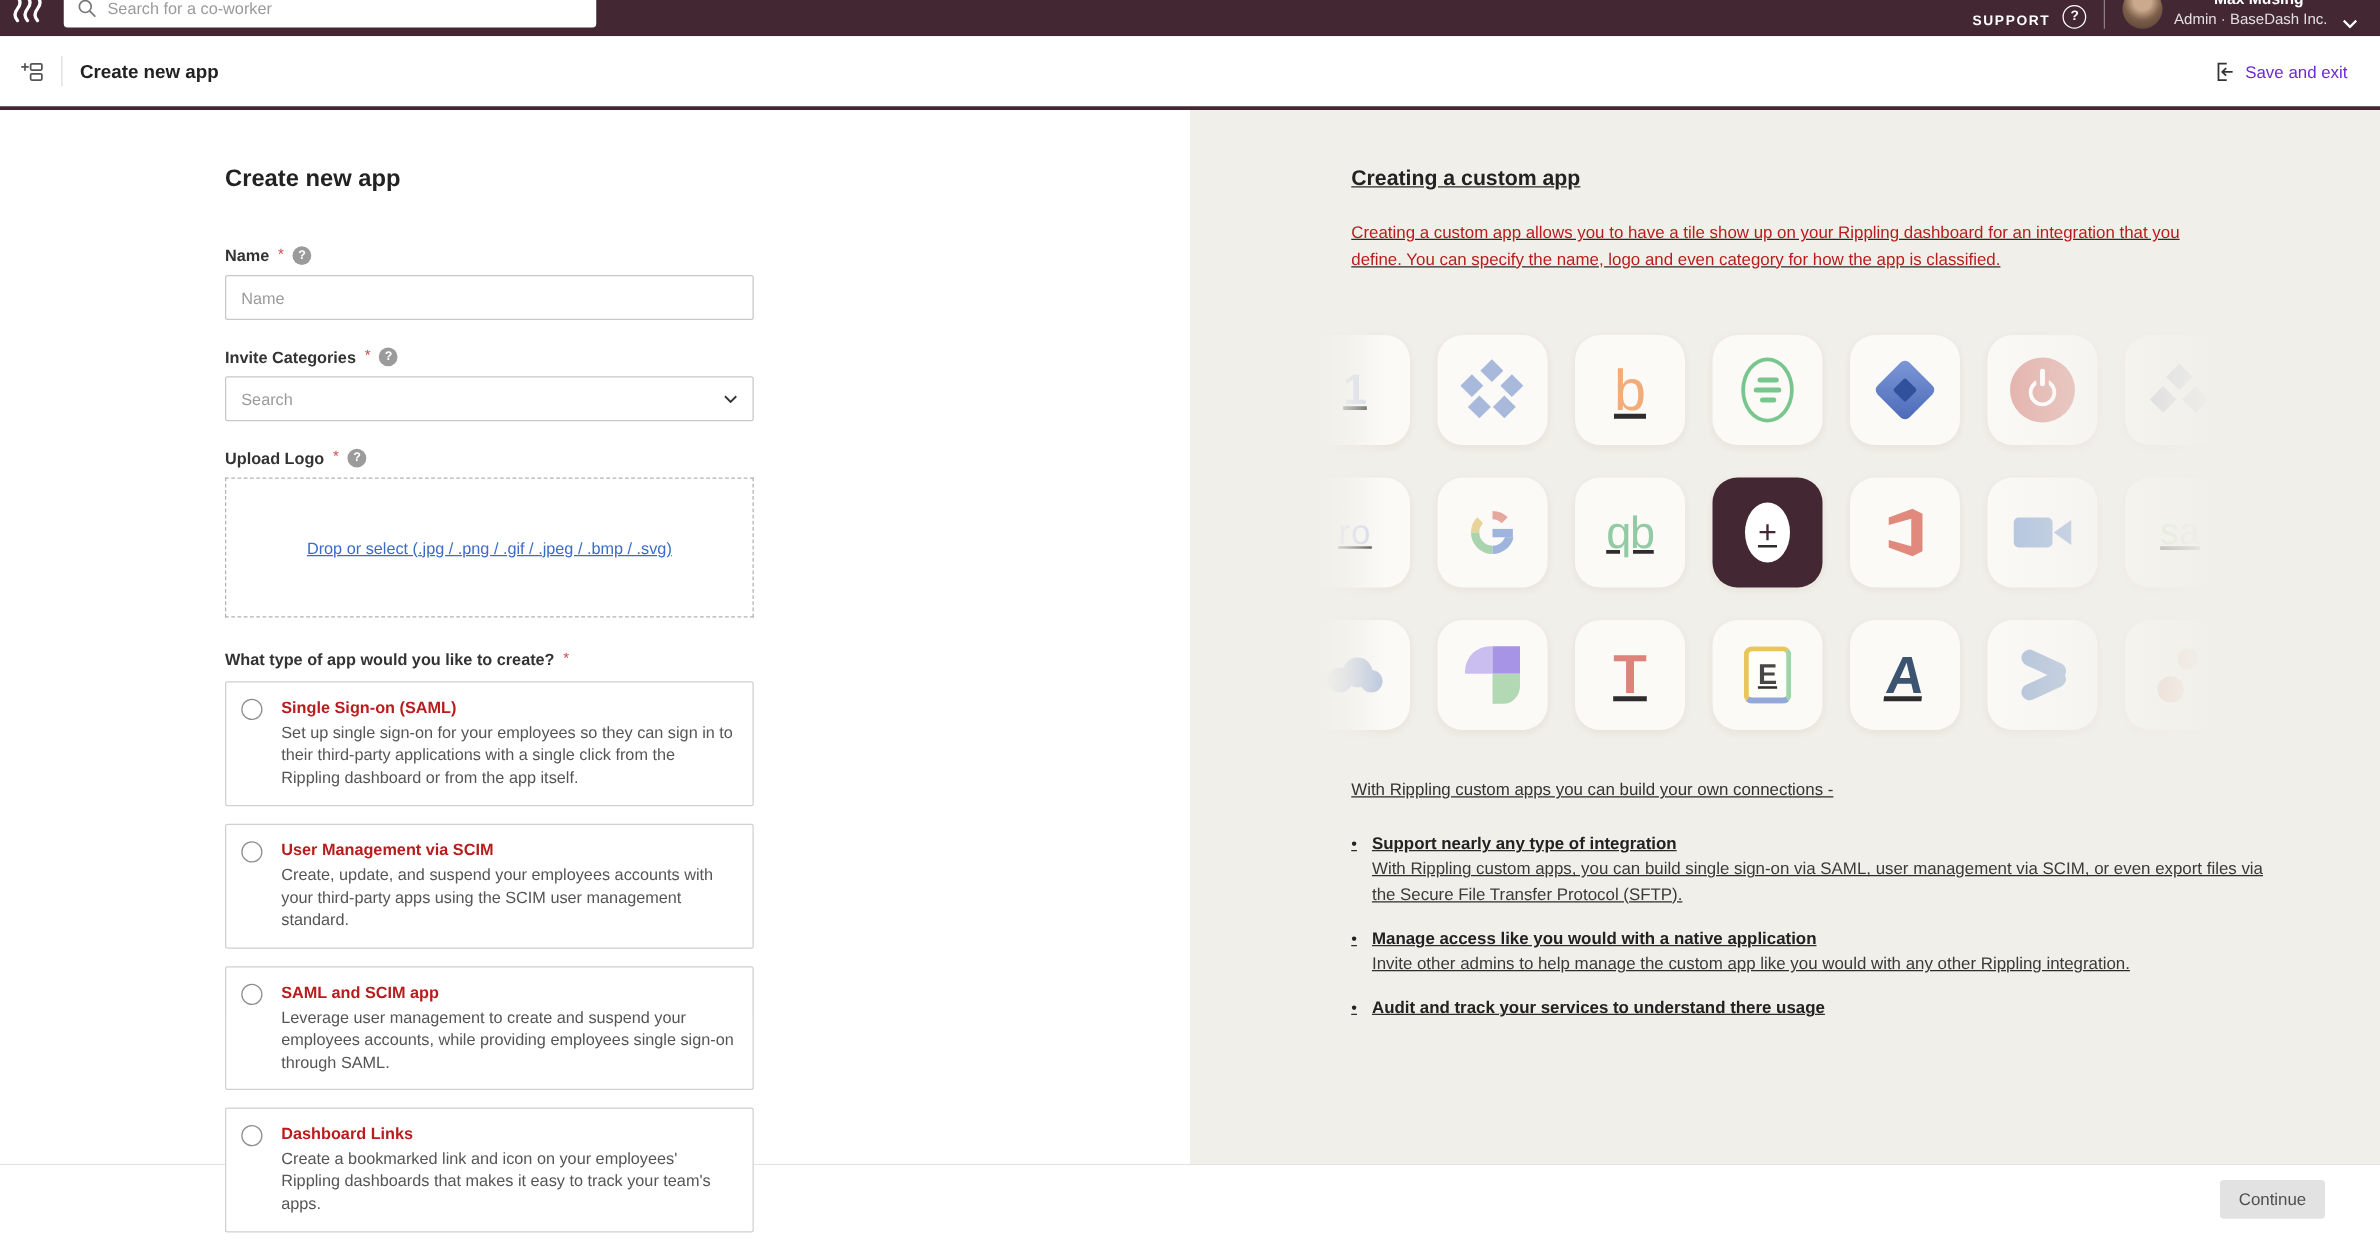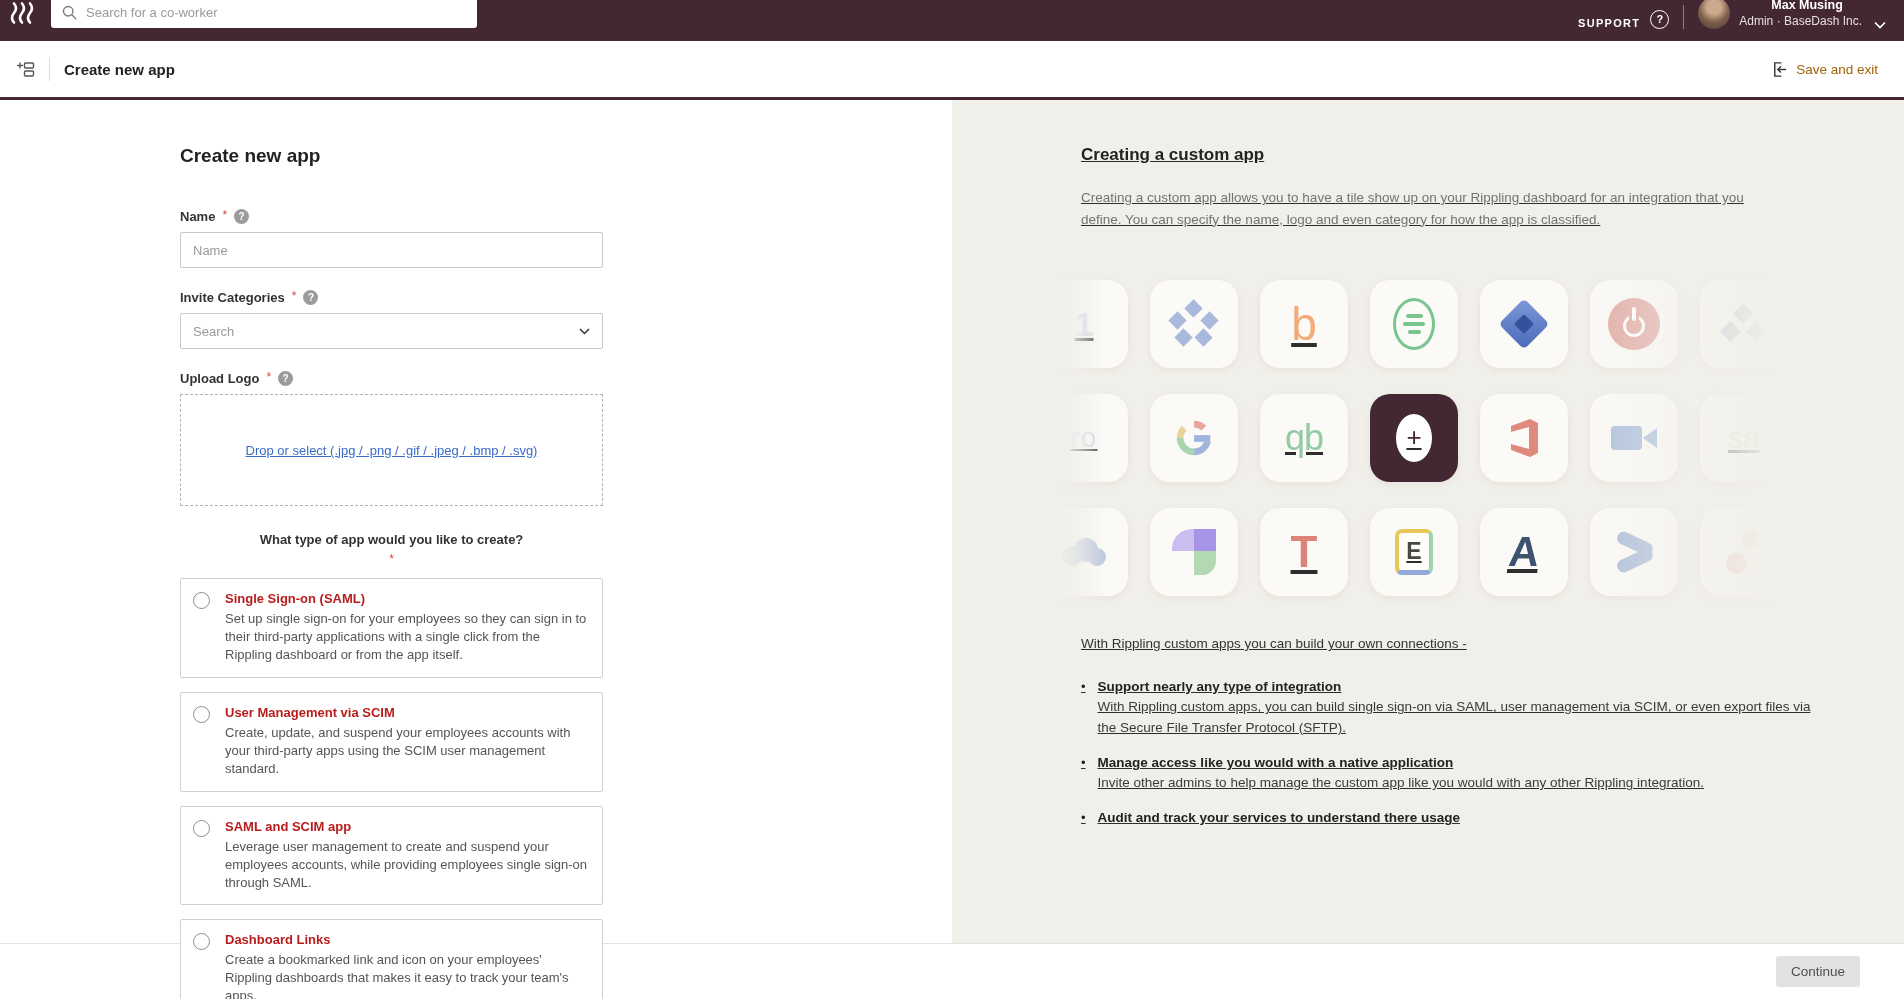--- a/index.html
+++ b/index.html
@@ -2,67 +2,67 @@
 <html><head>
 <meta charset="utf-8">
 <style>
   * { box-sizing: border-box; margin: 0; padding: 0; }
   html,body { width:1904px; height:999px; }
   body {
     font-family: "Liberation Sans", sans-serif;
     background:#ffffff; overflow:hidden; color:#2d2d2d;
   }
   
-  .topbar { height:41px; background:#432733; display:flex; align-items:center; padding:0 18px 16px 10px; }
+  .topbar { height:29px; background:#432733; display:flex; align-items:center; padding:0 18px 16px 10px; }
   .logo { margin-right:14px; display:flex; align-items:center; }
   .search-box { width:426px; height:31px; background:#fff; border-radius:3px; display:flex; align-items:center; padding:0 10px; }
   .search-box svg { flex:0 0 auto; margin-right:8px; }
   .search-box input { border:none; outline:none; flex:1; font-size:13px; color:#333; font-family:inherit; background:transparent; }
   .search-box input::placeholder { color:#9a9a9a; }
   .topbar-right { margin-left:auto; display:flex; align-items:flex-end; color:#fff; }
   .support { font-size:11px; font-weight:bold; letter-spacing:1.3px; margin-right:10px; cursor:default; }
   .help-ring { width:19px; height:19px; border:1.6px solid #fff; border-radius:50%; display:flex; align-items:center; justify-content:center; font-size:11px; font-weight:bold; }
   .tb-divider { width:1px; height:24px; background:rgba(255,255,255,.4); margin:0 14px; }
   .avatar { width:32px; height:32px; border-radius:50%; margin-right:9px;
             background: radial-gradient(circle at 50% 32%, #caa98c 0 26%, #7d5f4b 55%, #4e3a2e 100%); }
   .user-block { line-height:1.25; margin-right:12px; }
   .user-name { font-size:12.5px; font-weight:bold;margin-left:32px; }
   .user-role { font-size:12px; color:rgba(255,255,255,.85); }
   
   .toolbar { height:56px; background:#fff; display:flex; align-items:center; padding:0 26px 0 12px; }
   .tb-icon-btn { display:flex; align-items:center; padding:4px; cursor:pointer; }
   .tool-divider { width:1px; height:24px; background:#ddd; margin:0 14px 0 10px; }
   .tool-title { font-size:15px; font-weight:bold; color:#222; }
-  .save-exit { margin-left:auto; display:flex; align-items:center; gap:8px; font-size:13.5px; color:#a16207; cursor:pointer; }
+  .save-exit { margin-left:auto; display:flex; align-items:center; gap:8px; font-size:13.5px; color:#6d28d9; cursor:pointer; }
   .maroon-line { height:3px; background:#432733; }
   
   .content { display:flex; height:843px; }
   .form-col { width:952px; background:#fff; padding:45px 0 0 180px; }
   .form-inner { width:423px; }
   .form-inner h1 { font-size:19px; font-weight:bold; color:#222; margin-bottom:42px; }
   .label-row { display:flex; align-items:center; gap:7px; margin-bottom:8px; }
   .field-label { font-size:13px; font-weight:bold; color:#333; }
   .req { color:#cf4a4a; font-size:12px; position:relative; top:-2px; }
   .help-dot { width:15px; height:15px; border-radius:50%; background:#9b9b9b; color:#fff; font-size:10px; font-weight:bold; display:flex; align-items:center; justify-content:center; cursor:default; }
   .text-input { width:100%; height:36px; border:1px solid #c8c8c8; border-radius:2px; padding:0 12px; font-size:13px; font-family:inherit; color:#333; background:#fff; outline:none; }
   .text-input::placeholder { color:#9a9a9a; }
   .field { margin-bottom:22px; }
   .select-wrap { position:relative; }
   .select-wrap svg { position:absolute; right:13px; top:15px; }
   .dropzone { height:112px; border:1px dashed #b3b3b3; display:flex; align-items:center; justify-content:center; margin-bottom:26px; cursor:pointer; }
   .dropzone a { font-size:13px; color:#3a6bc9; text-decoration:underline; }
-  .question { margin-bottom:10px;flex-direction:column; }
+  .question { margin-bottom:10px; }
   .option-card { border:1px solid #d0d0d0; border-radius:2px; padding:12px 14px 13px 44px; position:relative; margin-bottom:14px; cursor:pointer; background:#fff; }
   .radio { position:absolute; left:12px; top:13px; width:17px; height:17px; border:1.6px solid #8d8d8d; border-radius:50%; background:#fff; }
   .opt-title { font-size:13px; font-weight:bold; color:#b91c1c; margin-bottom:4px; }
   .opt-desc { font-size:13px; color:#555; line-height:1.38; }
   
   .panel { flex:1; background:#f1efe9; padding-top:45px; position:relative; overflow:hidden;text-decoration:underline; }
   .panel h2 { font-size:17px; font-weight:bold; color:#222; margin:0 0 22px 129px; }
-  .intro { margin:0 0 50px 129px; width:700px; font-size:13.5px; line-height:1.6; color:#737373; }
+  .intro { margin:0 0 50px 129px; width:700px; font-size:13.5px; line-height:1.6; color:#b91c1c; }
   .tiles { margin-left:88px; width:760px; position:relative; margin-bottom:40px; }
   .tile-row { display:flex; gap:22px; margin-bottom:26px; }
   .tile-row:last-child { margin-bottom:0; }
   .tile { width:88px; height:88px; background:#fbfaf7; border-radius:20px; box-shadow:0 2px 7px rgba(60,40,30,.06); display:flex; align-items:center; justify-content:center; flex:0 0 auto; position:relative; overflow:hidden; }
   .tile.dark { background:#432733; }
   .fade-l { position:absolute; top:168px; left:0; width:150px; height:350px; background:linear-gradient(to right,#f1efe9 55%,rgba(241,239,233,0)); pointer-events:none; z-index:3; }
   .fade-r { position:absolute; top:168px; right:0; width:330px; height:350px; background:linear-gradient(to left,#f1efe9 40%,rgba(241,239,233,0)); pointer-events:none; z-index:3; }
   
   .g-one { font-size:34px; font-weight:800; color:#ccd6ea; }
   .g-pent { width:46px; height:44px; position:relative; }

